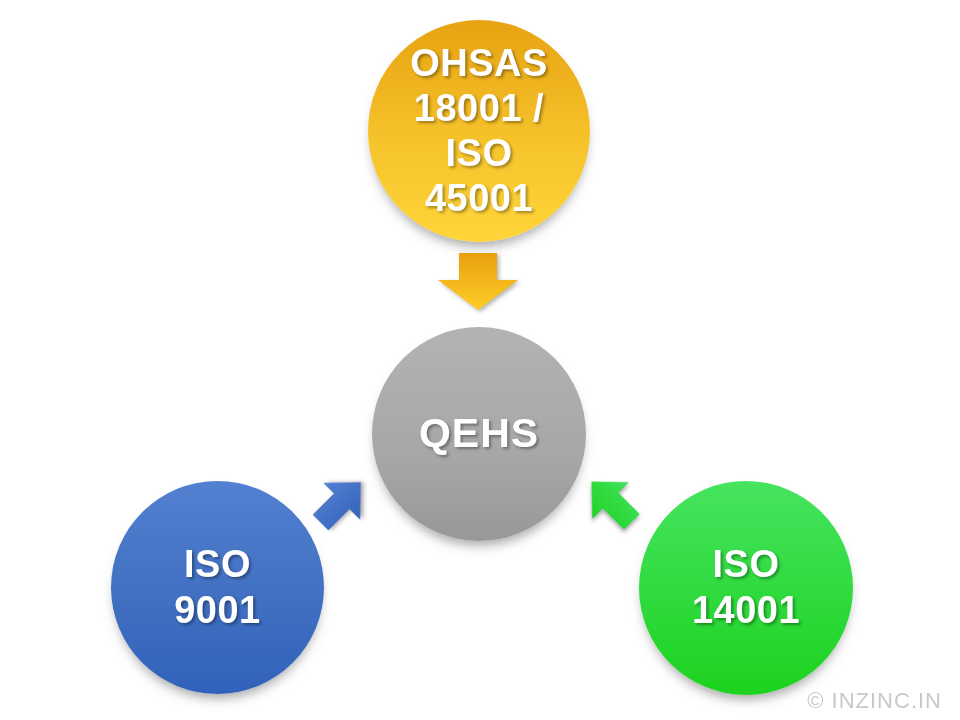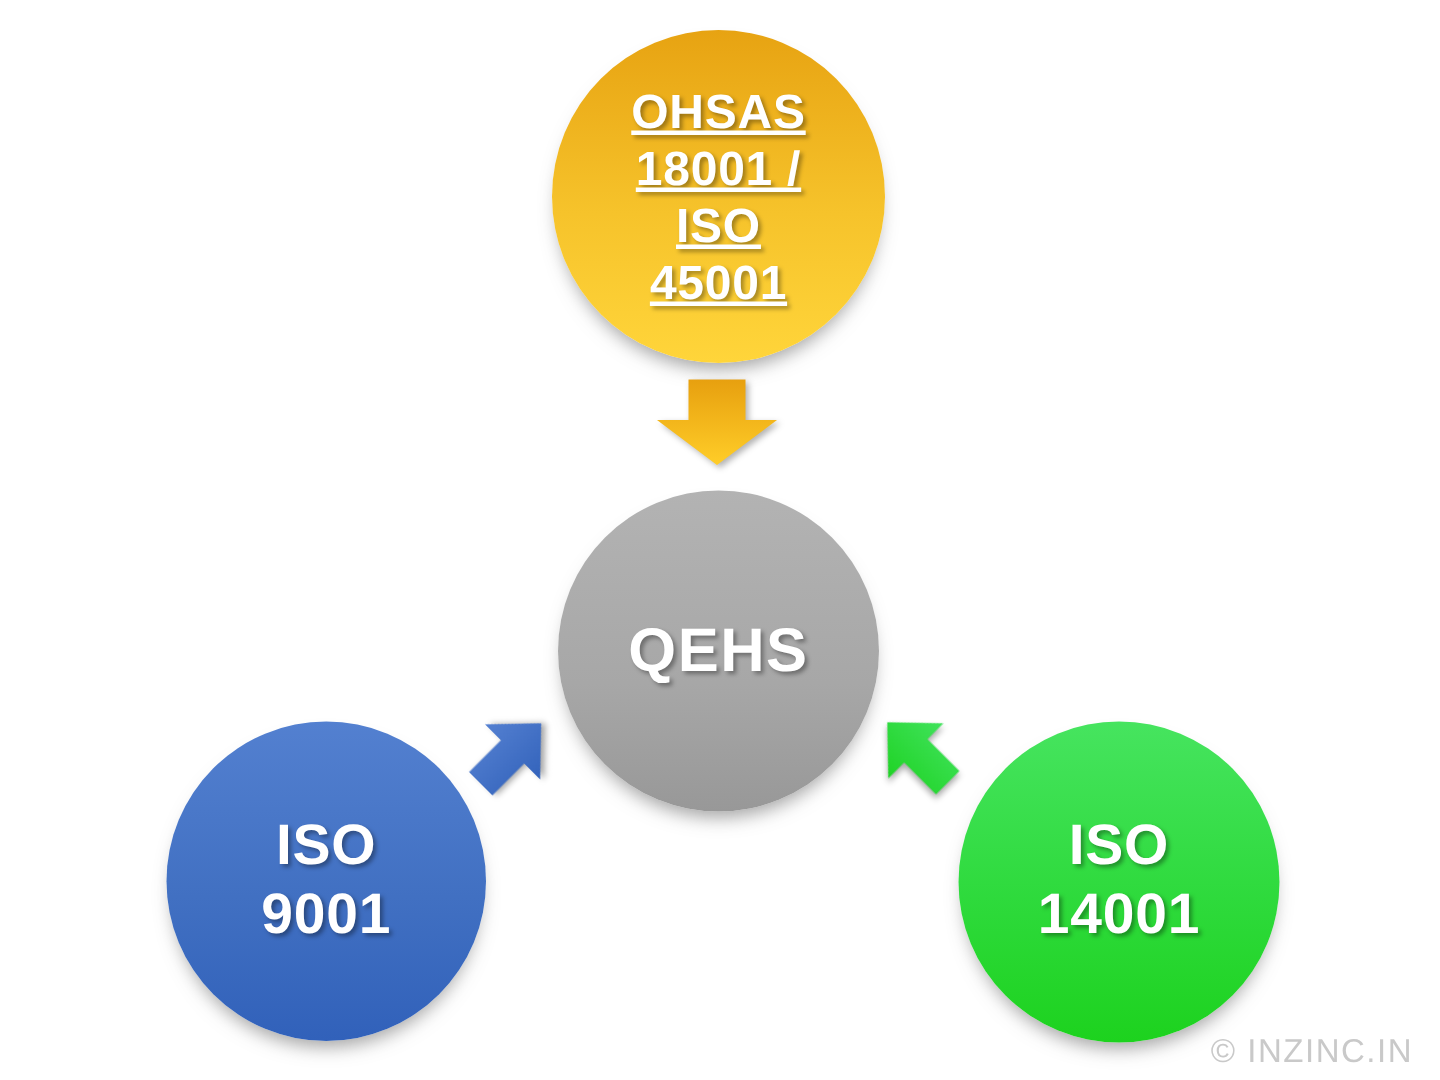--- a/index.html
+++ b/index.html
@@ -14,21 +14,21 @@
   }
   .circle .label{
     color:#ffffff;font-weight:bold;white-space:pre-line;
     text-shadow:2px 2px 3px rgba(0,0,0,0.35);
     letter-spacing:0.5px;
   }
   #circle-top{
     left:368px;top:20px;width:222px;height:222px;
     background:linear-gradient(180deg,#e7a312 0%,#f6c32b 55%,#ffd53a 100%);
   }
-  #circle-top .label{font-size:32px;line-height:1.19;text-decoration:underline;}
+  #circle-top .label{font-size:38px;line-height:1.19;}
   #circle-center{
     left:372px;top:327px;width:214px;height:214px;
     background:linear-gradient(180deg,#b3b3b3 0%,#a7a7a7 60%,#989898 100%);
     justify-content:center;
   }
   #circle-center .label{font-size:41px;line-height:1.1;letter-spacing:1px;}
   #circle-left{
     left:111px;top:481px;width:213px;height:213px;
     background:linear-gradient(180deg,#5380d0 0%,#4170c2 55%,#3161ba 100%);
   }

